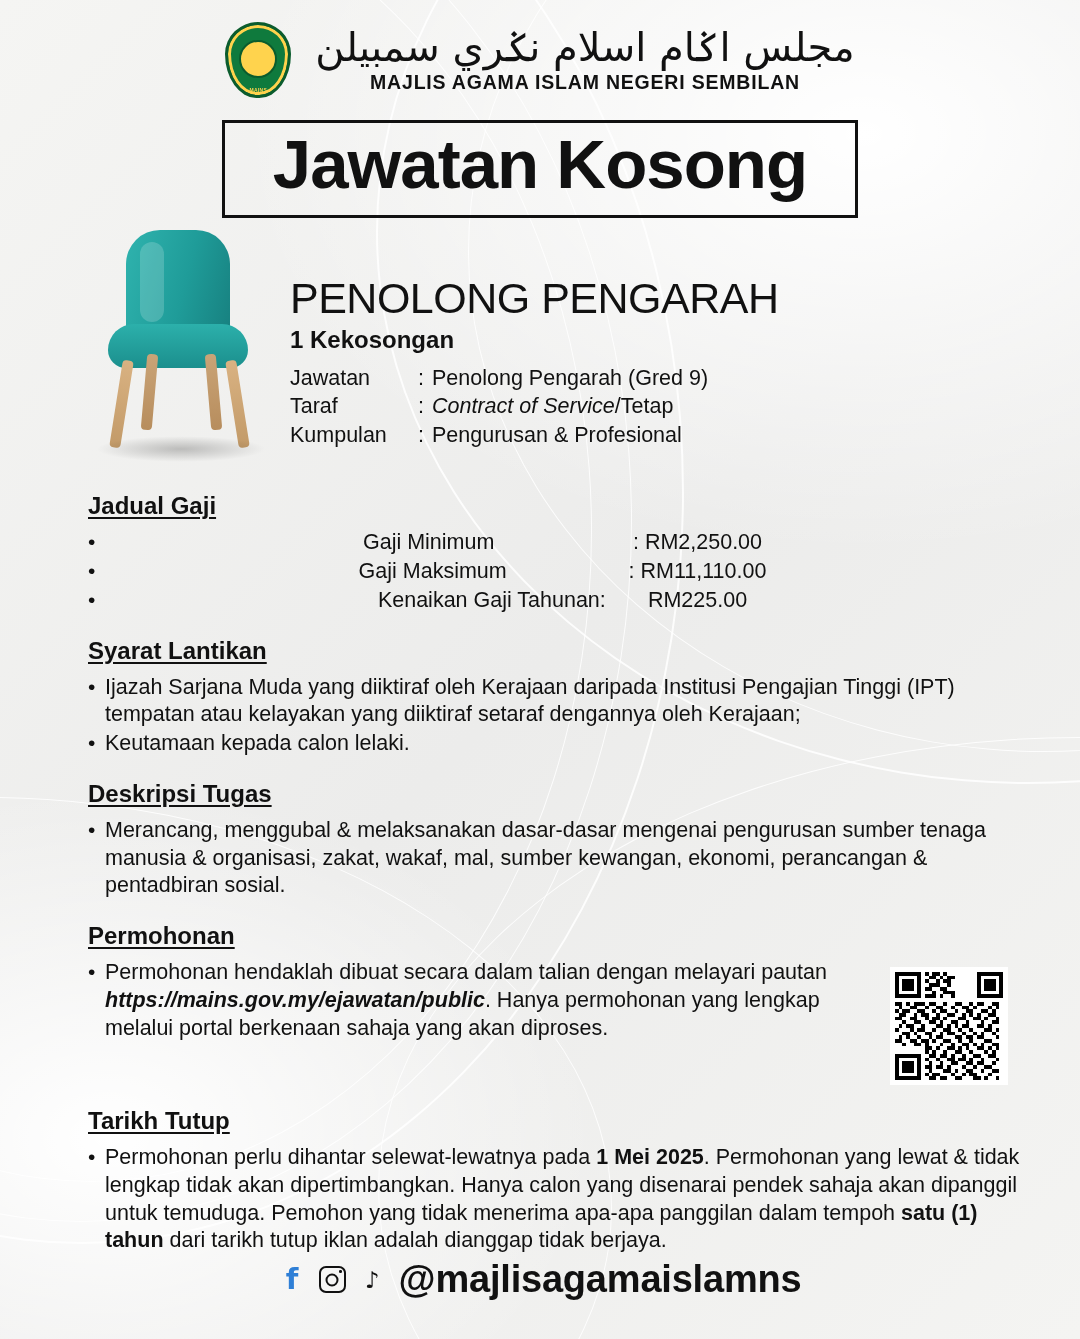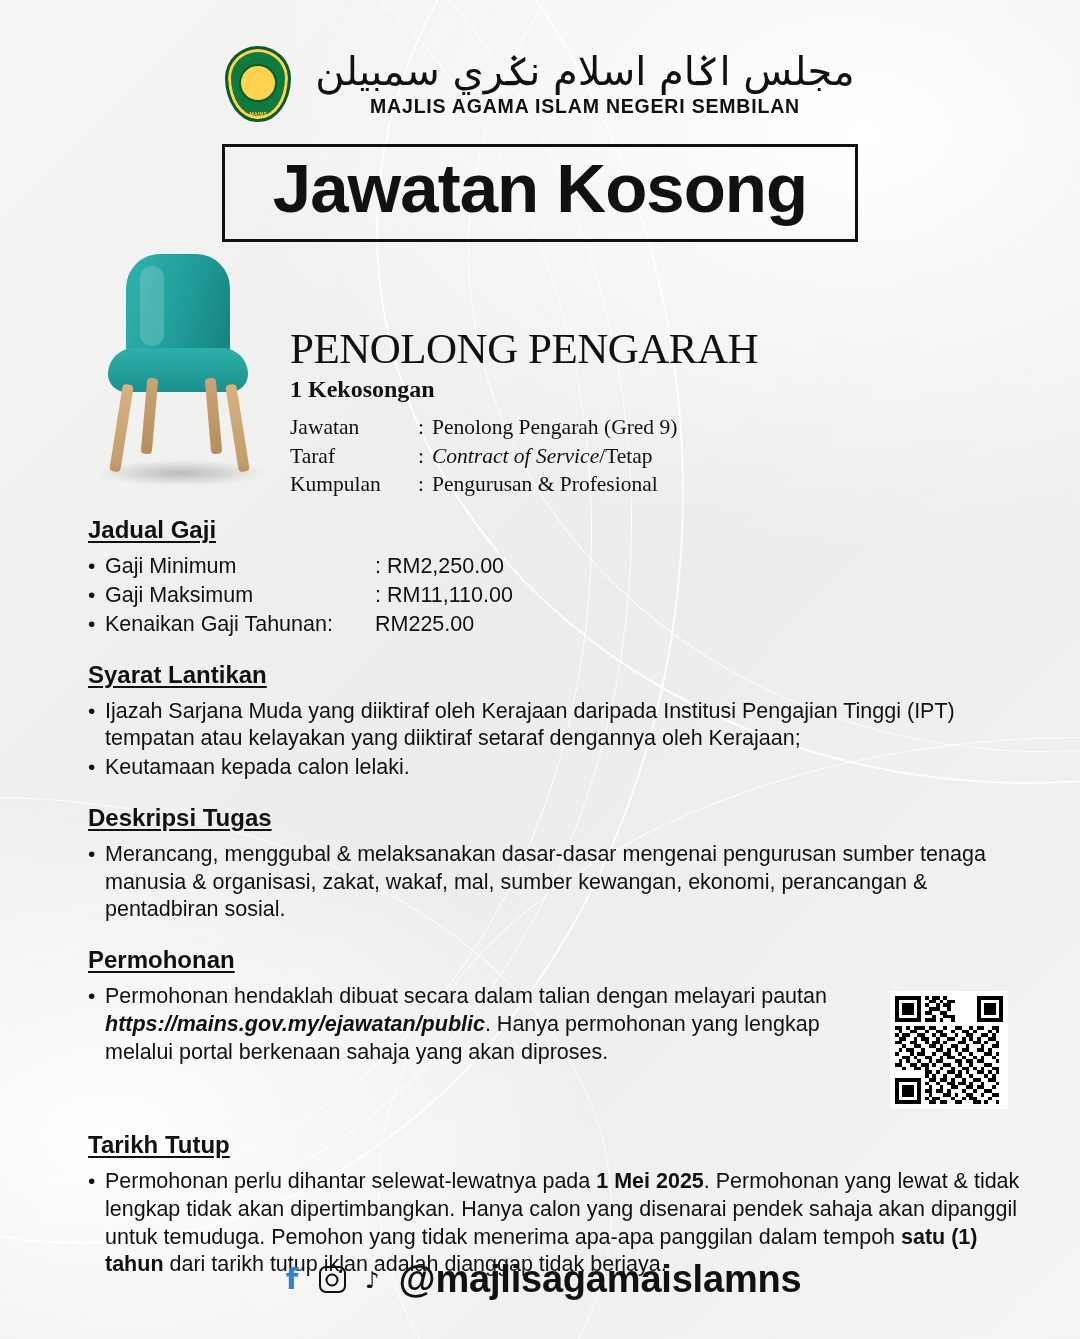--- a/index.html
+++ b/index.html
@@ -43,21 +43,21 @@
     z-index: 5;
     padding: 0 60px;
   }
 
   
   .header {
     display: flex;
     align-items: center;
     justify-content: center;
     gap: 24px;
-    padding-top: 46px;
+    padding-top: 22px;
   }
   .logo-mark {
     width: 66px;
     height: 76px;
     position: relative;
     flex: 0 0 auto;
   }
   .logo-shield {
     position: absolute;
     inset: 0;
@@ -120,23 +120,22 @@
     font-size: 69px;
     line-height: 1.05;
     font-weight: bold;
     letter-spacing: -1px;
     color: #111;
   }
 
   
   .job-row {
     display: flex;
-    align-items: flex-end;
+    align-items: center;
     margin-top: 6px;
-    font-family: Liberation Serif, serif;
   }
   .chair-wrap {
     width: 200px;
     flex: 0 0 200px;
     position: relative;
     height: 250px;
     margin-left: 30px;
   }
   .chair-back {
     position: absolute;
@@ -228,21 +227,21 @@
     margin-bottom: 1px;
     color: #111;
   }
   ul.bullets li:before {
     content: "•";
     position: absolute;
     left: 0;
     top: -1px;
     font-size: 21px;
   }
-  .pay-line { display: flex; }
+  .pay-line { display: flex; justify-content: center; }
   .pay-label { width: 270px; flex: 0 0 270px; }
   .bold { font-weight: bold; }
   .bolditalic { font-weight: bold; font-style: italic; }
 
   .perm-wrap { display: flex; align-items: flex-start; gap: 18px; }
   .perm-text { flex: 1; }
   .qr {
     width: 118px; height: 118px;
     flex: 0 0 118px;
     margin-top: 8px;

